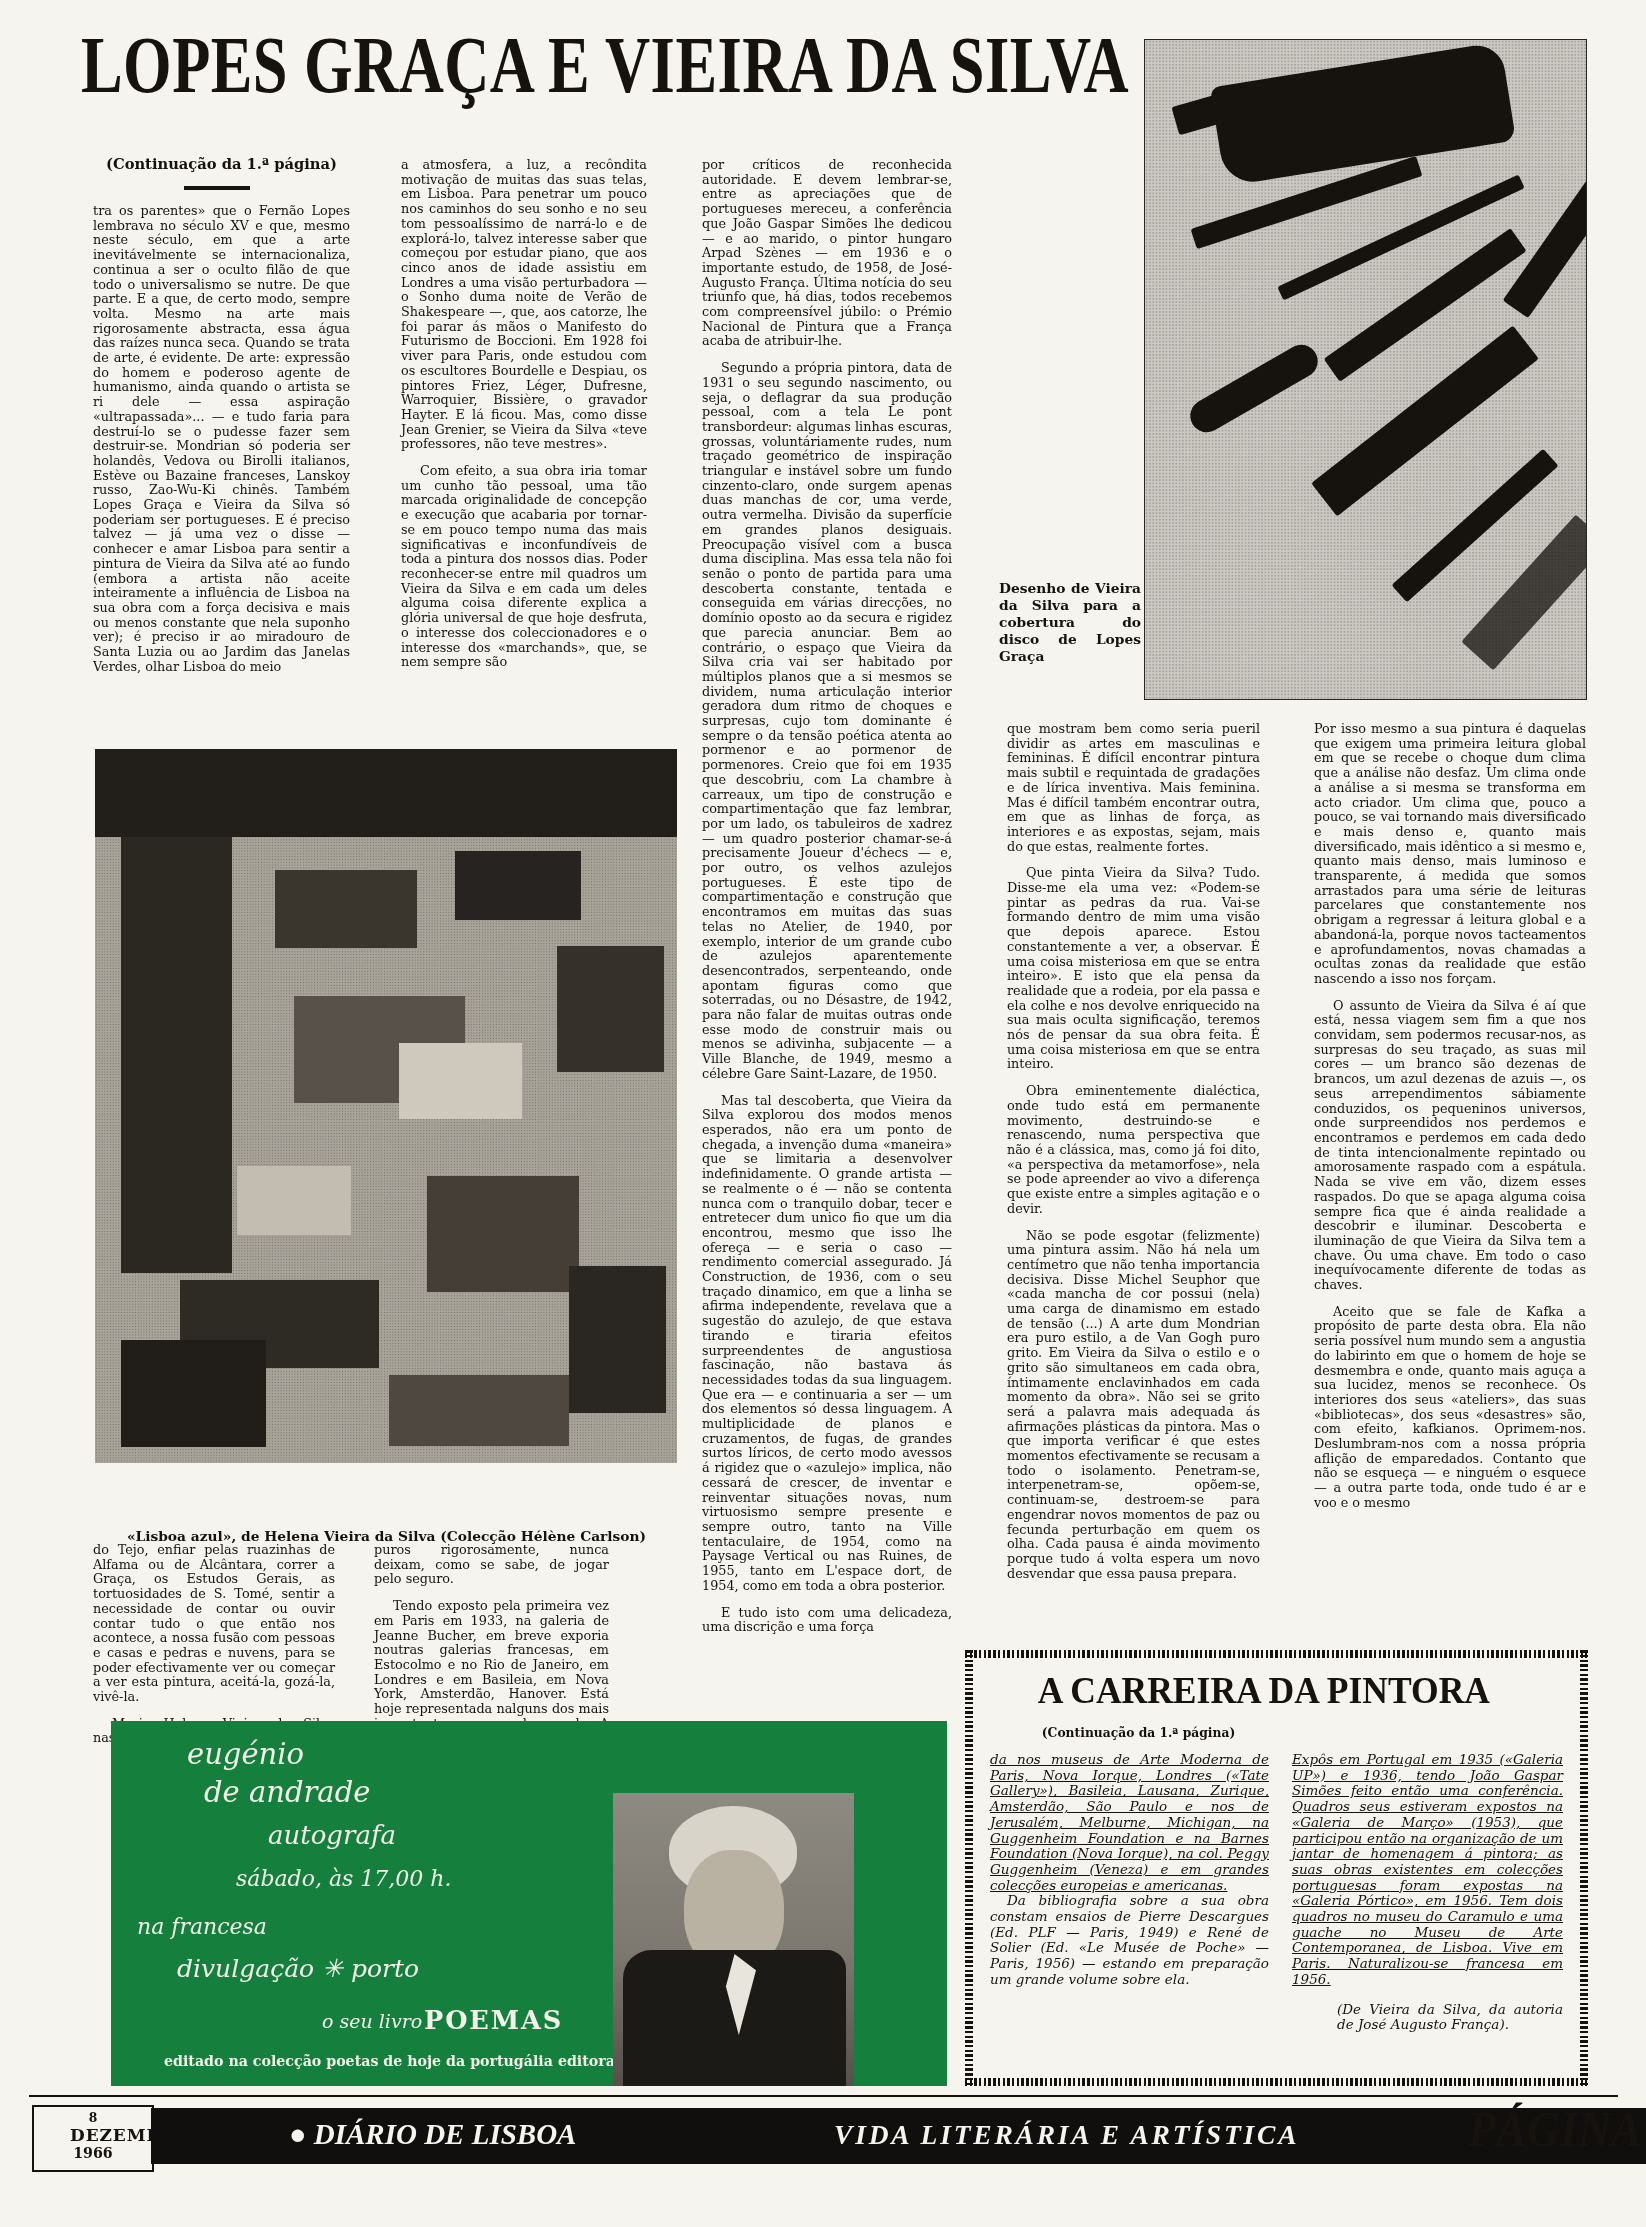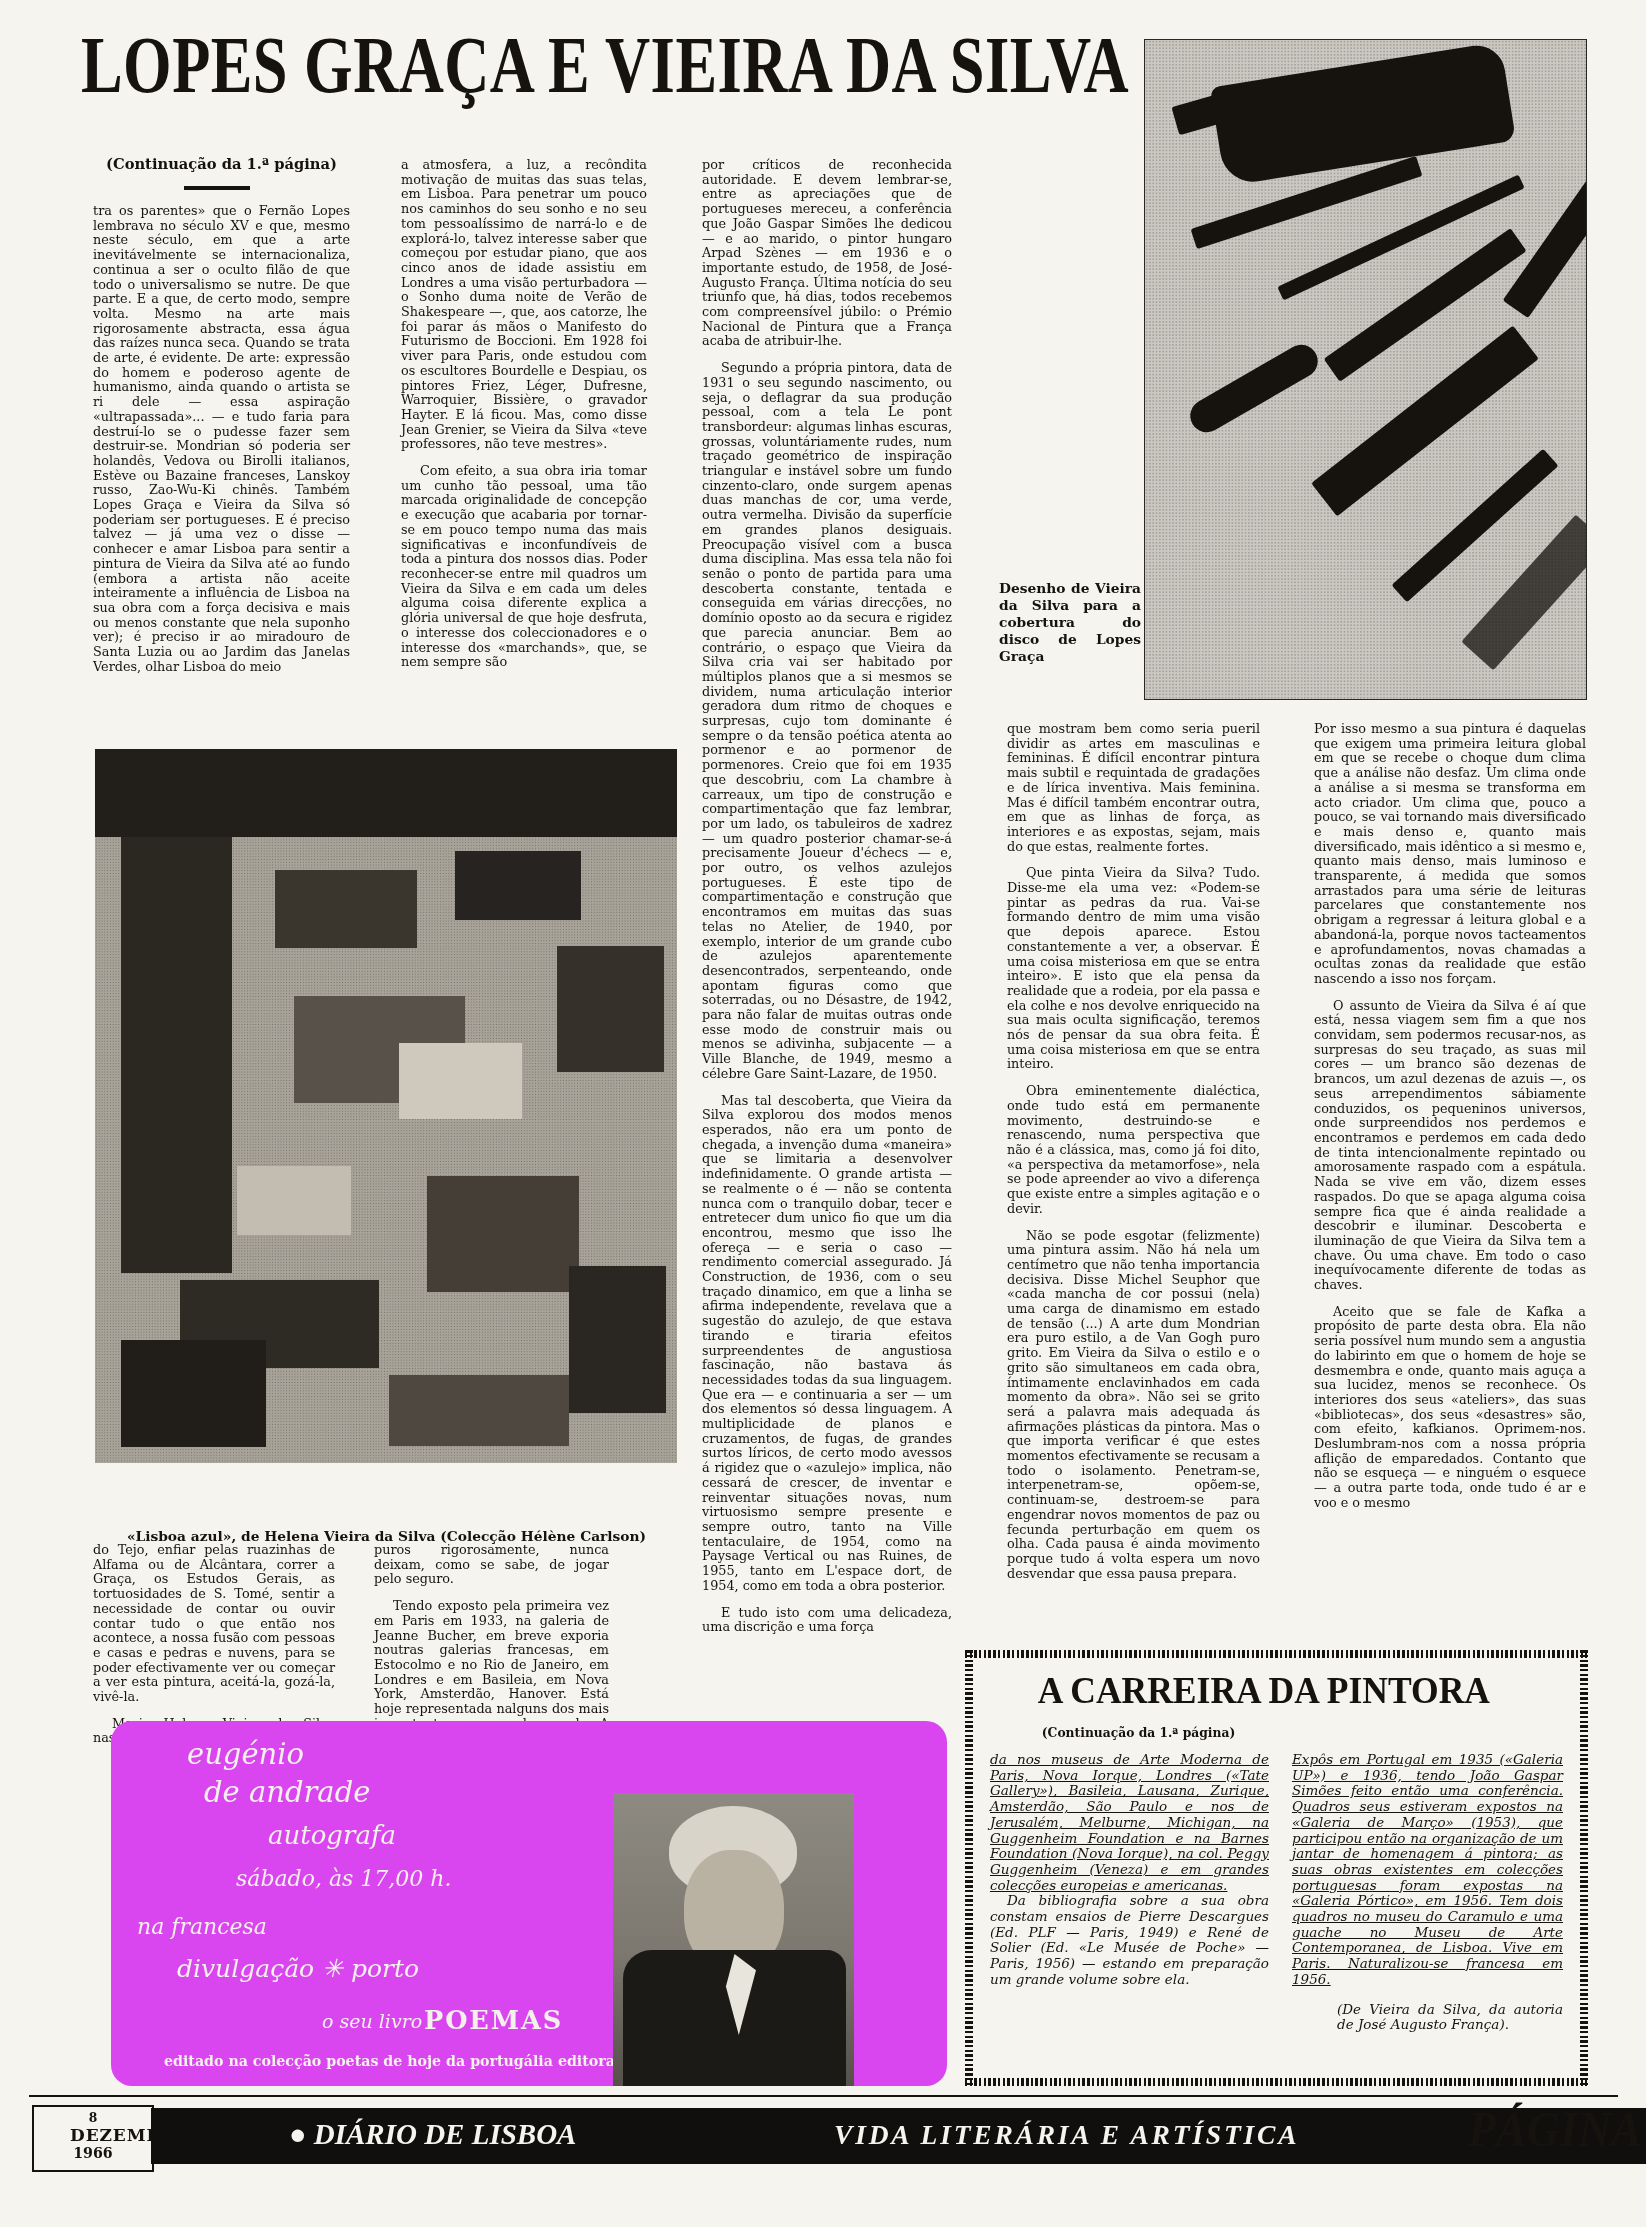--- a/index.html
+++ b/index.html
@@ -21,22 +21,22 @@
   .stroke{position:absolute;background:#16130f;border-radius:2.8px;}
   
   .art2{position:absolute;left:95px;top:749px;width:582px;height:714px;background:#a8a399;
         background-image:radial-gradient(rgba(25,22,18,.35) 0.5px, transparent 0.8px);
         background-size:2.8px 2.8px;overflow:hidden;}
   .blk{position:absolute;}
   .caption{font-weight:bold;font-size:13.8px;line-height:17px;}
   .cap-desenho{position:absolute;left:999px;top:580px;width:142px;text-align:justify;}
   .cap-lisboa{position:absolute;left:102px;top:1528px;width:569px;text-align:center;}
   
-  .ad{position:absolute;left:111px;top:1721px;width:836px;height:365px;background:#d946ef;
-      color:#f3f1ea;overflow:hidden;border-radius:21px;}
+  .ad{position:absolute;left:111px;top:1721px;width:836px;height:365px;background:#15803d;
+      color:#f3f1ea;overflow:hidden;}
   .ad span{position:absolute;font-style:italic;white-space:nowrap;}
   .ad .rom{font-style:normal;}
   .photo{position:absolute;left:502px;top:72px;width:241px;height:293px;overflow:hidden;
       background:linear-gradient(180deg,#8d8a82 0%,#7c7870 55%,#55514a 100%);}
   .photo .hair{position:absolute;left:56px;top:13.3px;width:128px;height:90px;border-radius:50% 50% 45% 45%;
       background:#d8d4ca;}
   .photo .face{position:absolute;left:71px;top:57px;width:100px;height:123px;border-radius:46%;
       background:#b9b2a2;}
   .photo .body{position:absolute;left:9.5px;top:157px;width:223px;height:138px;
       background:#1c1a17;border-radius:28.5px 19px 0 0;}

